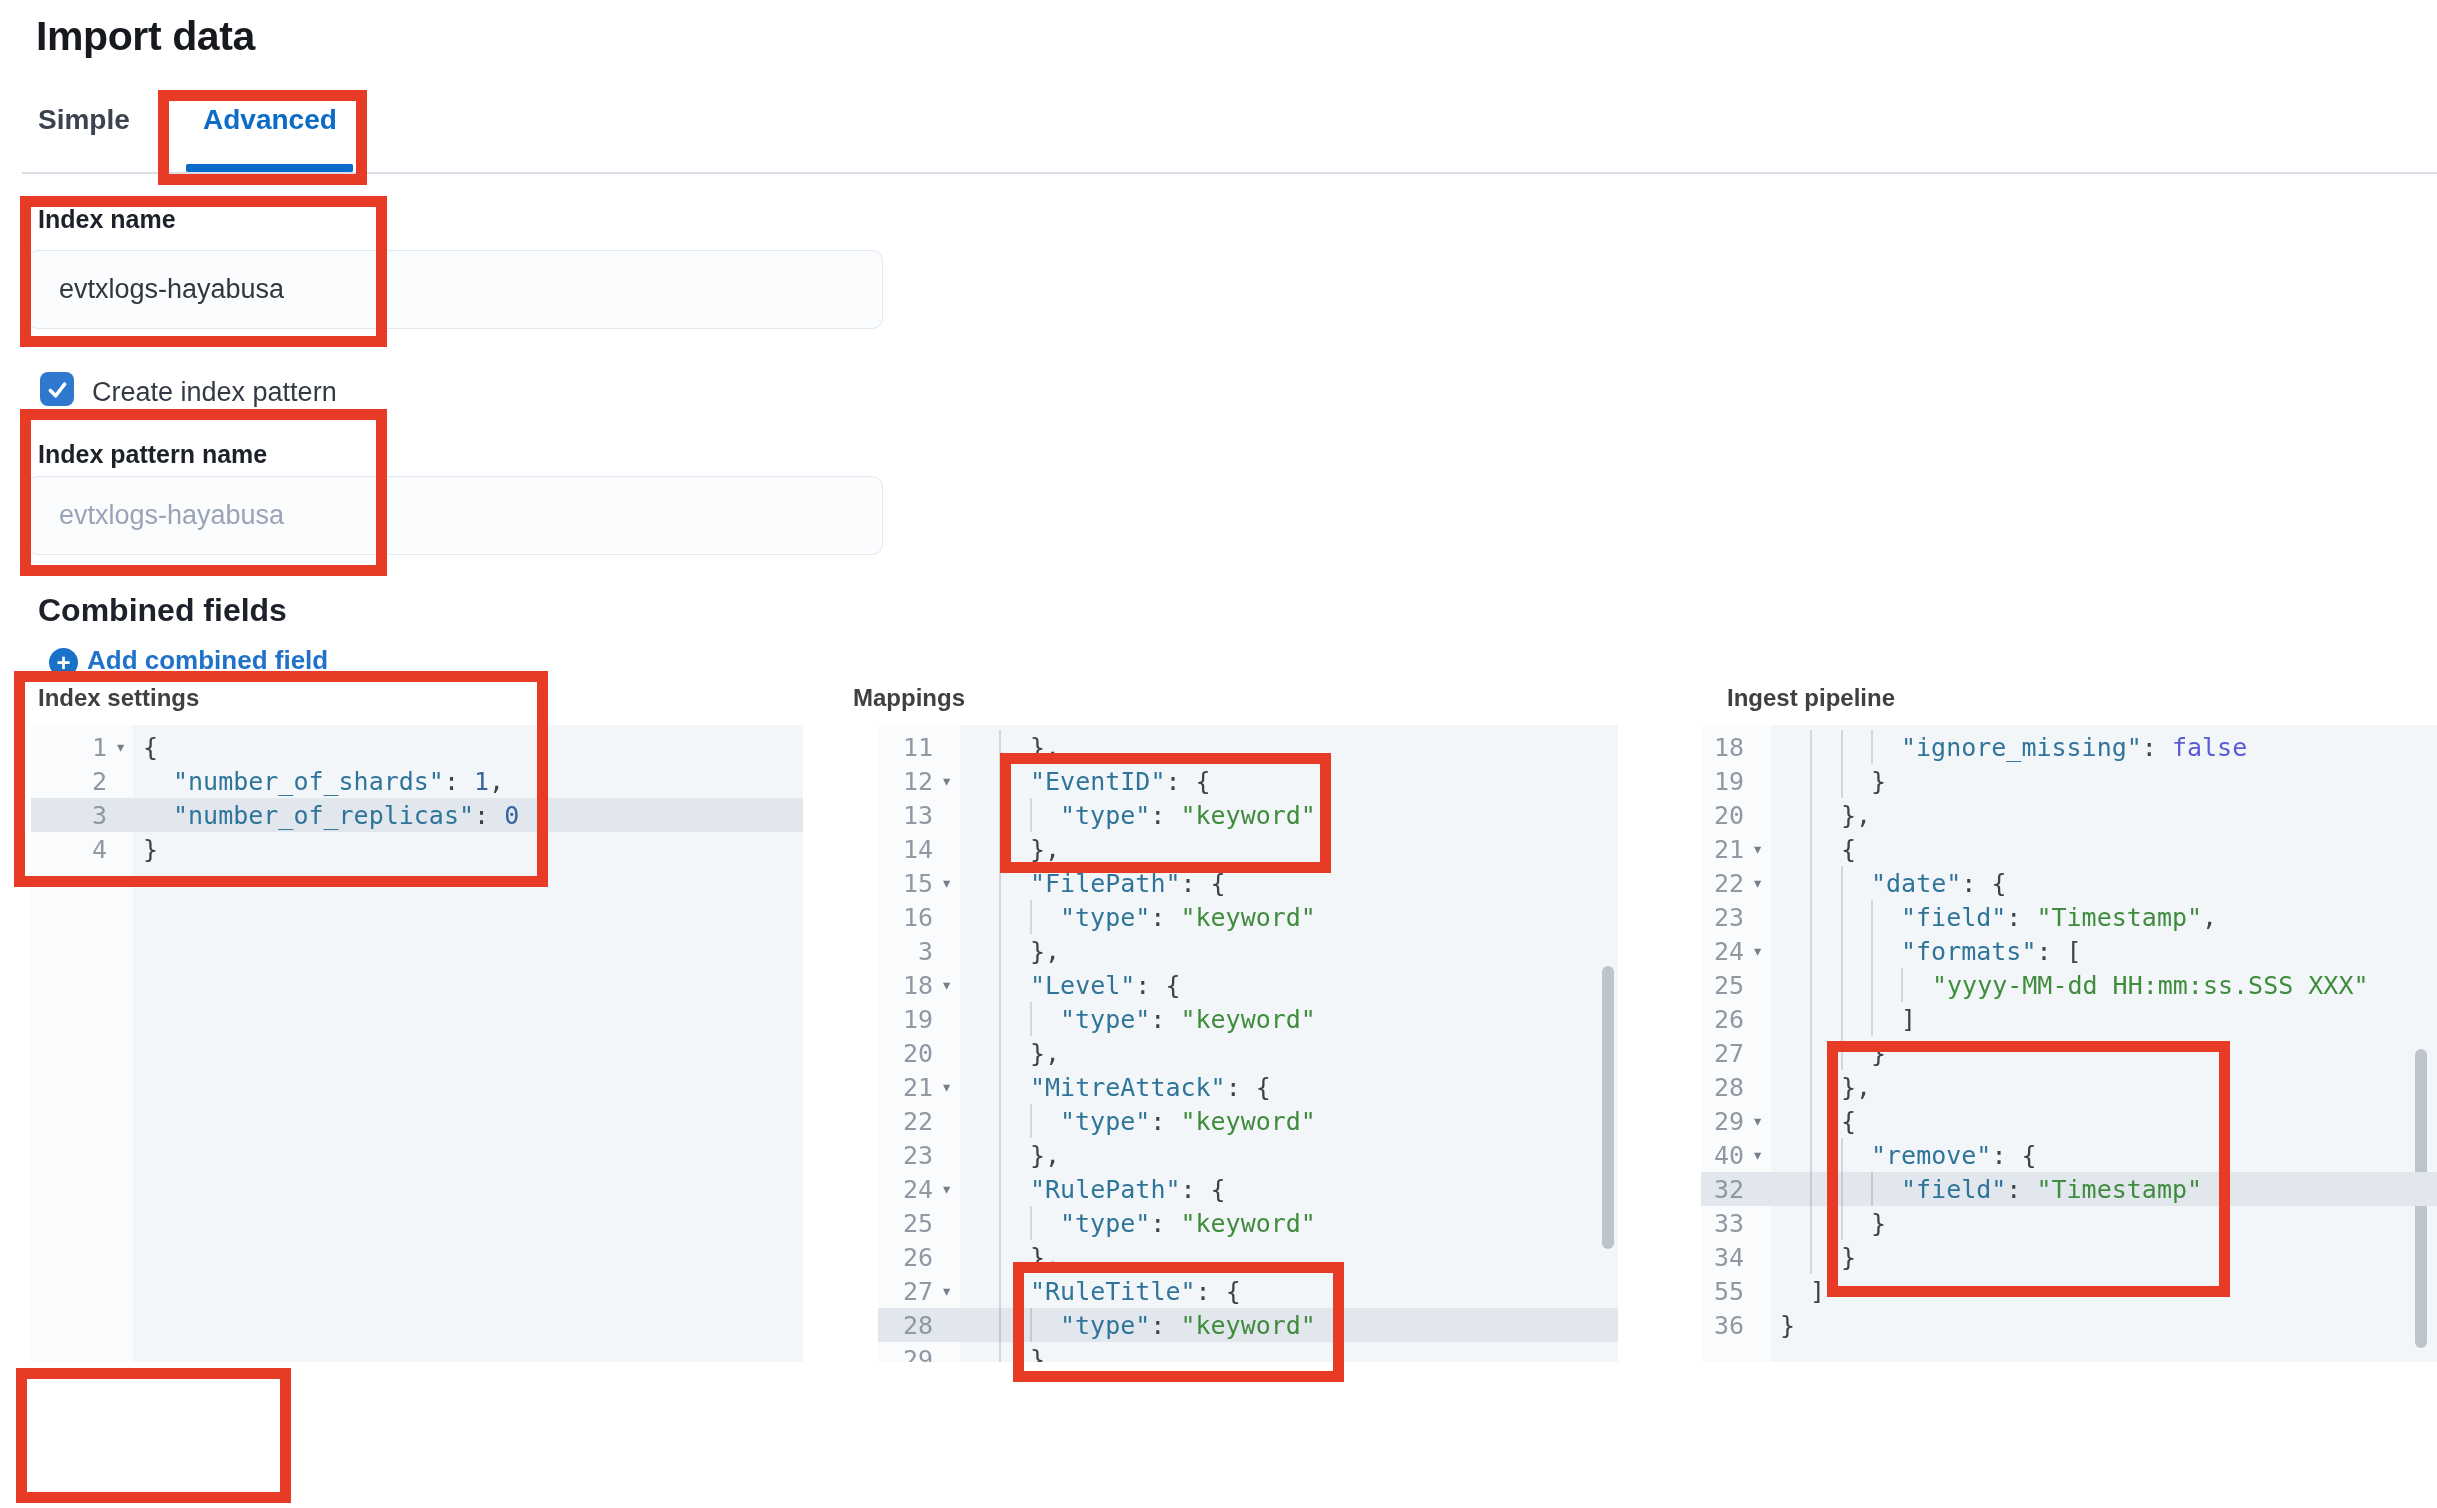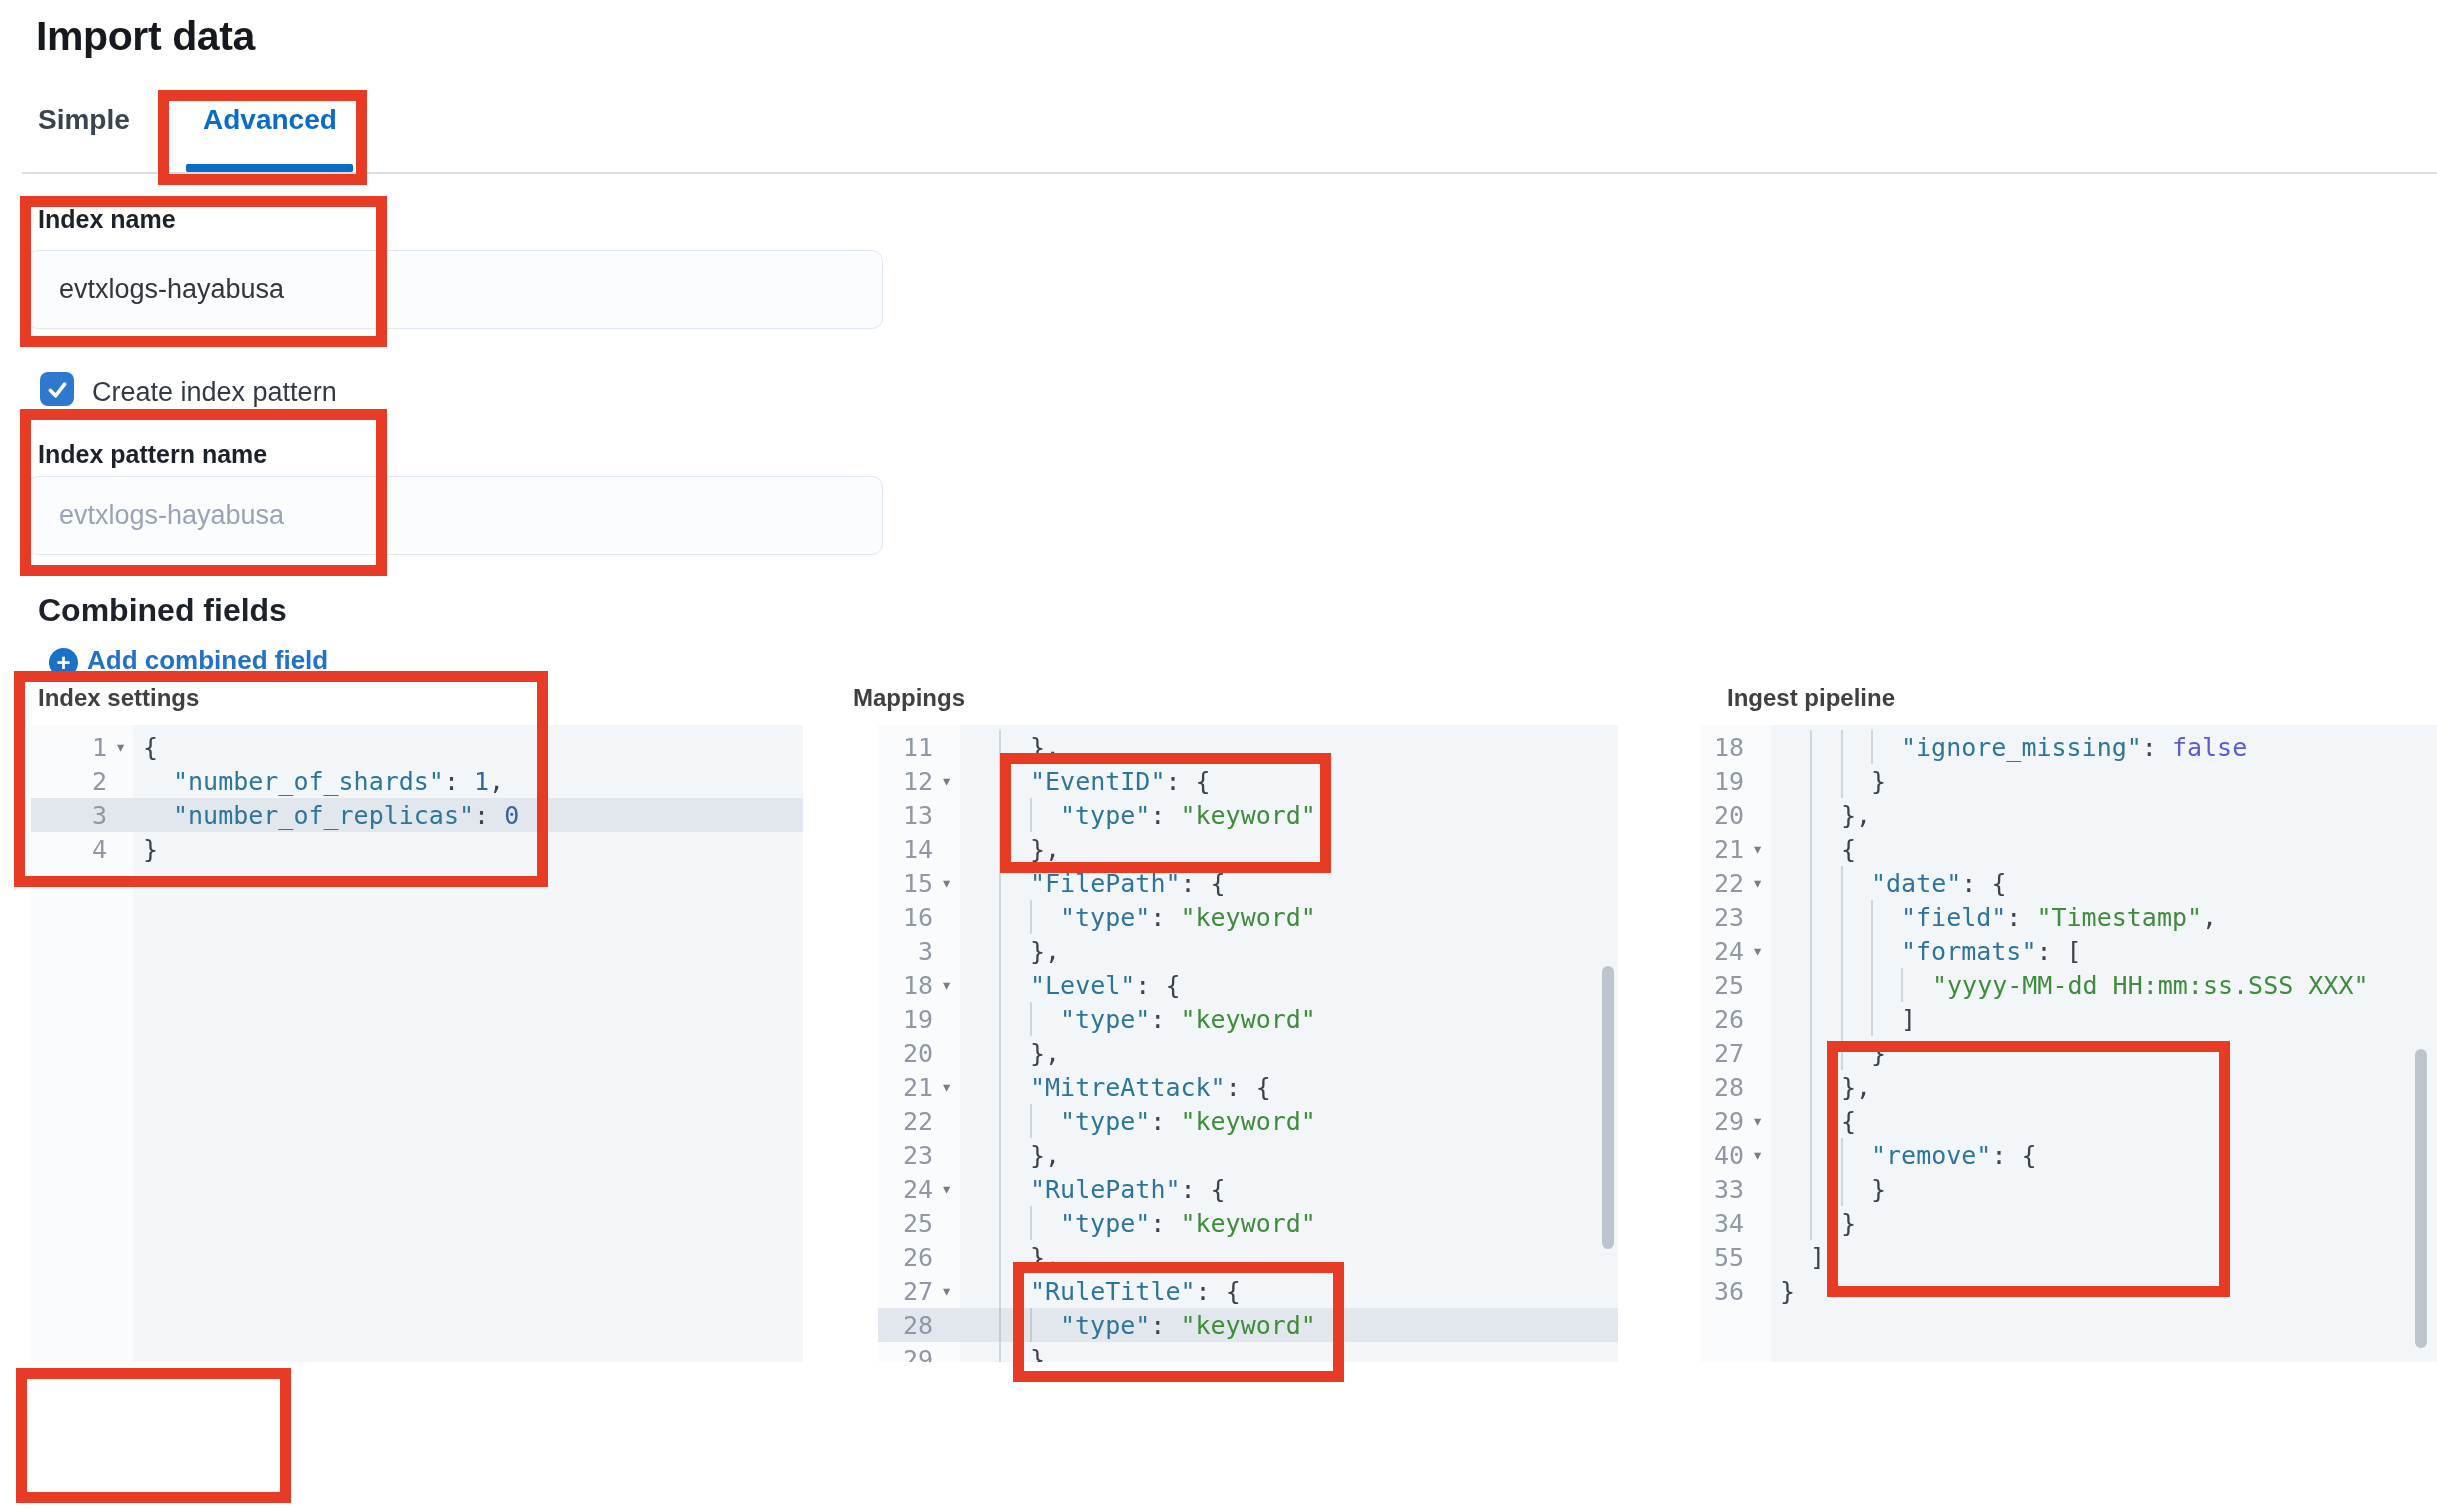--- a/index.html
+++ b/index.html
@@ -435,20 +435,30 @@
         </div>
         <div class="crow">
           <div class="gcell">40</div>
           <div class="fold">▾</div>
           <div class="ccell">
             <div class="guide" style="left: 39px;"></div>
             <div class="guide" style="left: 70px;"></div>
             <span class="ctext" style="margin-left: 100px;"><span class="c-k">"remove"</span><span class="c-p">: {</span></span>
           </div>
         </div>
+        <div class="crow hl">
+          <div class="gcell">32</div>
+          <div class="fold"></div>
+          <div class="ccell">
+            <div class="guide" style="left: 39px;"></div>
+            <div class="guide" style="left: 70px;"></div>
+            <div class="guide" style="left: 100px;"></div>
+            <span class="ctext" style="margin-left: 130px;"><span class="c-k">"field"</span><span class="c-p">: </span><span class="c-s">"Timestamp"</span></span>
+          </div>
+        </div>
         <div class="crow">
           <div class="gcell">33</div>
           <div class="fold"></div>
           <div class="ccell">
             <div class="guide" style="left: 39px;"></div>
             <div class="guide" style="left: 70px;"></div>
             <span class="ctext" style="margin-left: 100px;"><span class="c-p">}</span></span>
           </div>
         </div>
         <div class="crow">

